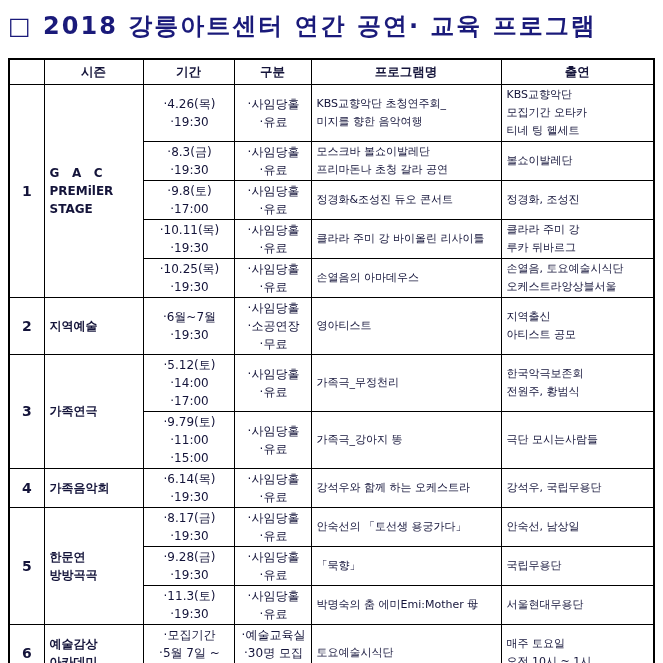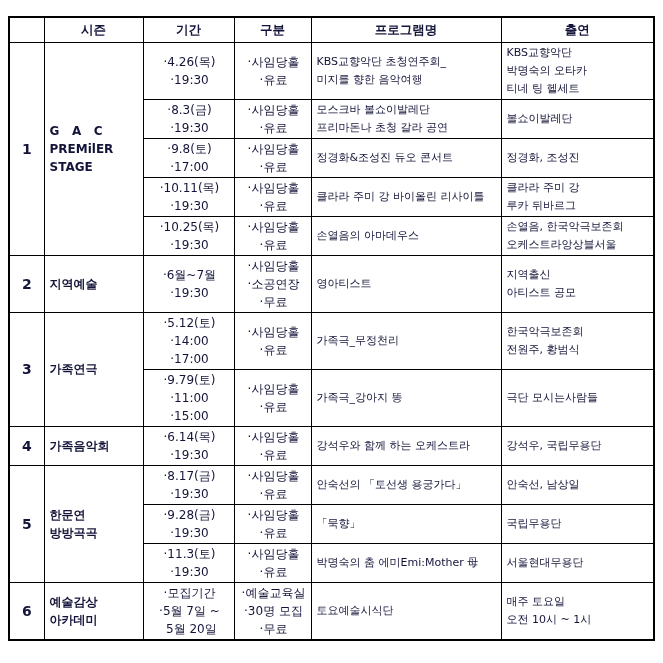--- a/index.html
+++ b/index.html
@@ -15,20 +15,21 @@
   .c-no{text-align:center;font-weight:bold;font-size:14px;}
   .c-season{font-weight:bold;font-size:12px;}
   .c-period,.c-category{padding-left:7px;text-align:center;}
   .c-program .line,.c-cast .line{font-size:11px;}
   .line{white-space:pre;}
 </style>
 </head>
 <body>
 
 <div class="page">
+  <h1 class="title">□ 2018 강릉아트센터 연간 공연· 교육 프로그램</h1>
 
   <table class="prog">
     <colgroup>
       <col style="width:35px">
         <col style="width:99px">
         <col style="width:91px">
       <col style="width:77px">
         <col style="width:190px">
         <col style="width:153px">
     </colgroup>
@@ -57,21 +58,21 @@
       <td class="c-category">
             <div class="line">·사임당홀</div>
             <div class="line">·유료</div>
           </td>
       <td class="c-program">
             <div class="line">KBS교향악단 초청연주회_</div>
             <div class="line">미지를 향한 음악여행</div>
           </td>
       <td class="c-cast">
             <div class="line">KBS교향악단</div>
-            <div class="line">박명숙의 오타카</div>
+            <div class="line">모집기간 오타카</div>
             <div class="line">티네 팅 헬세트</div>
           </td>
     </tr>
     <tr style="height:38px">
       <td class="c-period">
             <div class="line">·8.3(금)</div>
             <div class="line">·19:30</div>
           </td>
       <td class="c-category">
             <div class="line">·사임당홀</div>
@@ -124,21 +125,21 @@
             <div class="line">·19:30</div>
           </td>
       <td class="c-category">
             <div class="line">·사임당홀</div>
             <div class="line">·유료</div>
           </td>
       <td class="c-program">
             <div class="line">손열음의 아마데우스</div>
           </td>
       <td class="c-cast">
-            <div class="line">손열음, 한국악극보존회</div>
+            <div class="line">손열음, 토요예술시식단</div>
             <div class="line">오케스트라앙상블서울</div>
           </td>
     </tr>
 
     <tr style="height:53px">
       <td class="c-no">2</td>
       <td class="c-season">
             <div class="line">지역예술</div>
           </td>
       <td class="c-period">

